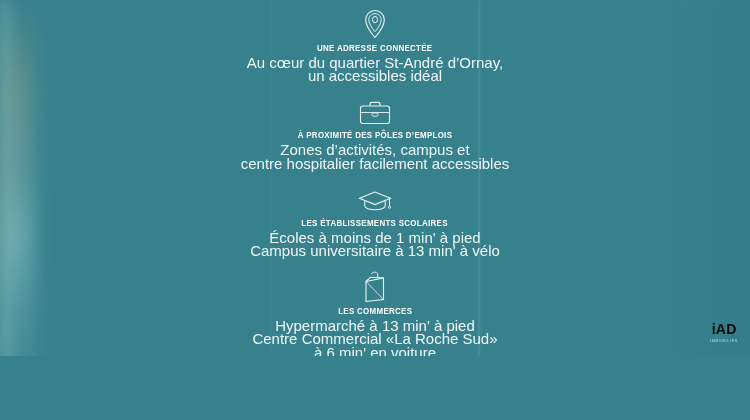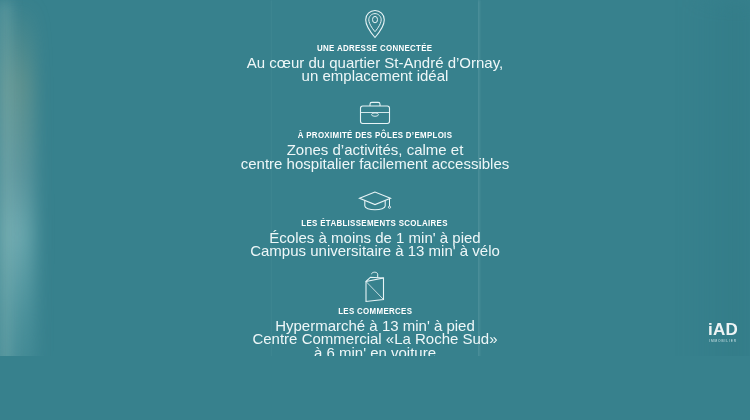--- a/index.html
+++ b/index.html
@@ -127,23 +127,23 @@
 
   
   .logo {
     position:absolute;
     right:12px; bottom:12px;
     z-index:6;
     text-align:center;
     opacity:0.92;
   }
   .logo-mark {
-    font-size:17px;
+    font-size:14px;
     font-weight:bold;
-    color:#ffffff;
+    color:#000000;
     letter-spacing:0.2px;
     line-height:17px;
     margin-top:32px;
   }
   .logo-sub {
     margin-top:1px;
     font-size:3.2px;
     letter-spacing:0.9px;
     color:#d9ecef;
     line-height:5px;
@@ -188,36 +188,36 @@
       <div class="icon-wrap">
         <svg width="30" height="32" viewBox="0 0 30 32">
           <path d="M15 2.5c-5.1 0-9.3 4.1-9.3 9.2 0 6.7 8.1 16.4 9.3 17.8 1.2-1.4 9.3-11.1 9.3-17.8 0-5.1-4.2-9.2-9.3-9.2z" fill="none" stroke="#e8f4f6" stroke-width="1.1"></path>
           <path d="M15 5.6c-3.4 0-6.2 2.8-6.2 6.2 0 4.5 5.4 11 6.2 11.9.8-.9 6.2-7.4 6.2-11.9 0-3.4-2.8-6.2-6.2-6.2z" fill="none" stroke="#e8f4f6" stroke-width="1"></path>
           <ellipse cx="15" cy="11.6" rx="2.5" ry="3.2" fill="none" stroke="#e8f4f6" stroke-width="1"></ellipse>
         </svg>
       </div>
       <div class="block-title">UNE ADRESSE CONNECTÉE</div>
       <div class="block-lines">
         <div>Au cœur du quartier St-André d’Ornay,</div>
-        <div>un emplacement idéal</div>
+        <div>un accessibles idéal</div>
       </div>
     </div>
 
     <div class="block" id="b1">
       <div class="icon-wrap">
         <svg width="36" height="28" viewBox="0 0 36 28">
           <path d="M13 7V5.2c0-1 .8-1.8 1.8-1.8h6.4c1 0 1.8.8 1.8 1.8V7" fill="none" stroke="#e8f4f6" stroke-width="1.1"></path>
           <rect x="3.5" y="7" width="29" height="17.5" rx="2.2" fill="none" stroke="#e8f4f6" stroke-width="1.1"></rect>
           <path d="M3.5 13.5h29" fill="none" stroke="#e8f4f6" stroke-width="0.9"></path>
           <ellipse cx="18" cy="15.6" rx="3.4" ry="1.7" fill="none" stroke="#e8f4f6" stroke-width="0.9"></ellipse>
         </svg>
       </div>
       <div class="block-title">À PROXIMITÉ DES PÔLES D’EMPLOIS</div>
       <div class="block-lines">
-        <div>Zones d’activités, calme et</div>
+        <div>Zones d’activités, campus et</div>
         <div>centre hospitalier facilement accessibles</div>
       </div>
     </div>
 
     <div class="block" id="b2">
       <div class="icon-wrap">
         <svg width="38" height="28" viewBox="0 0 38 28">
           <path d="M19 5 3.5 11.3 19 17.6l15.5-6.3z" fill="none" stroke="#e8f4f6" stroke-width="1.1"></path>
           <path d="M8.8 13.5v5.6c0 2 4.6 3.7 10.2 3.7s10.2-1.7 10.2-3.7v-5.6" fill="none" stroke="#e8f4f6" stroke-width="1.1"></path>
           <path d="M33.5 11.7v7.4" fill="none" stroke="#e8f4f6" stroke-width="1"></path>

